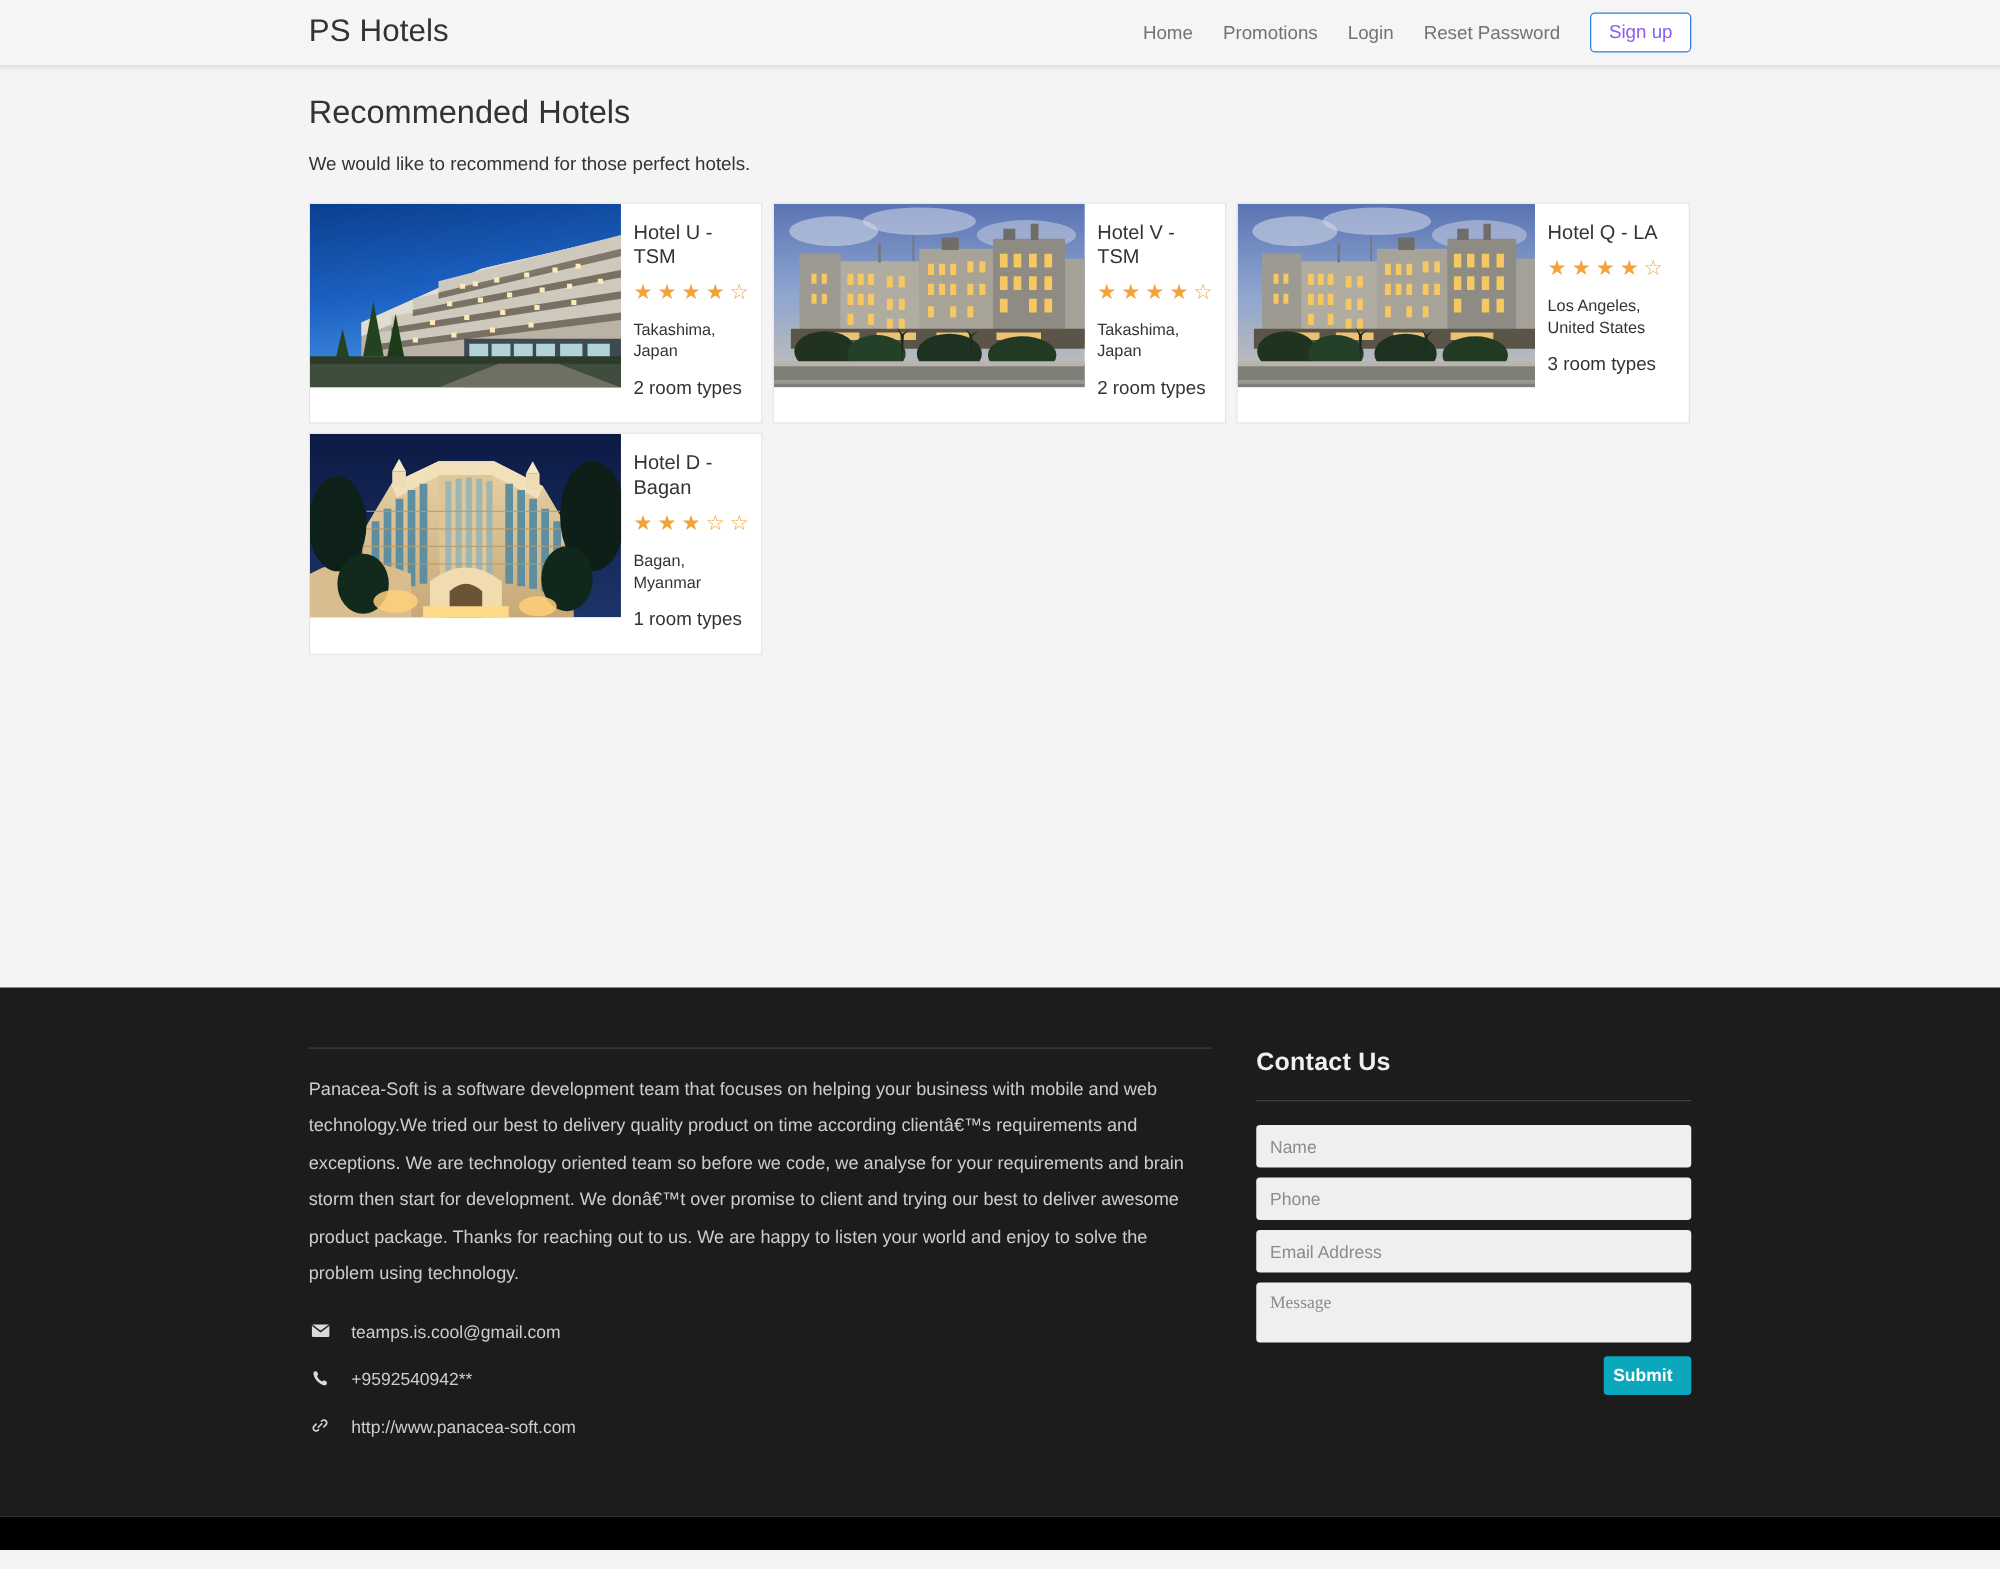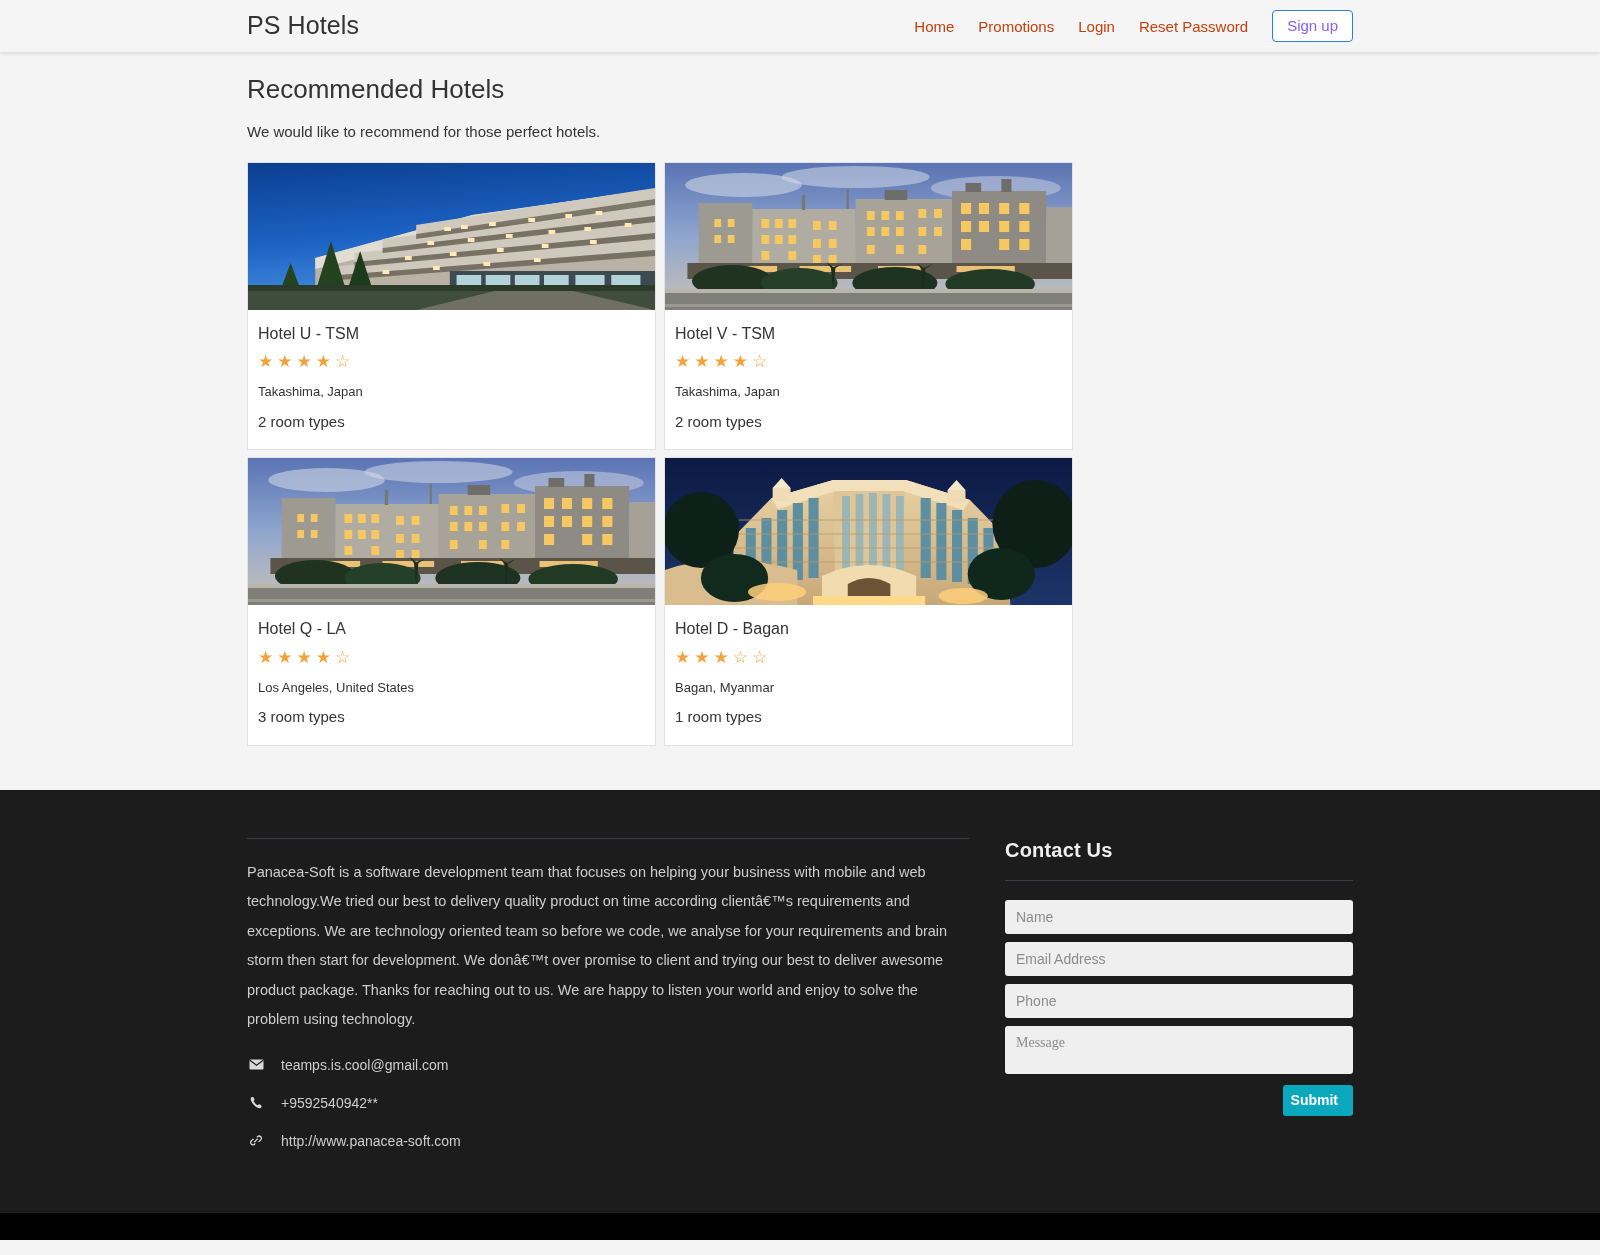--- a/index.html
+++ b/index.html
@@ -40,21 +40,21 @@
     line-height: 1;
     padding-bottom: 2px;
   }
   .nav-links {
     display: flex;
     align-items: center;
     gap: 0px;
   }
   .nav-link {
     font-size: 15px;
-    color: #c2410c;
+    color: #737373;
     padding: 0 12px;
     text-decoration: none;
     line-height: 1;
     white-space: nowrap;
   }
   .btn-signup {
     margin-left: 12px;
     padding: 7px 14px 8px 14px;
     border: 1px solid #2a7fe0;
     border-radius: 4px;
@@ -90,25 +90,25 @@
     line-height: 1.4;
   }
 
   .cards {
     display: flex;
     flex-wrap: wrap;
     margin-top: 20px;
     gap: 7px 8px;
   }
   .card {
-    width: 409px;
+    width: 363px;
     background: #ffffff;
     border: 1px solid #e3e3e3;
     display: flex;
-    flex-direction: column;
+    flex-direction: row;
   }
   .card-img {
     width: 100%;
     height: 147px;
     overflow: hidden;
     position: relative;
     display: block;
   }
   .card-img svg { display: block; width: 100%; height: 100%; }
   .card-body {
@@ -673,22 +673,22 @@
         </span>
         <span>http://www.panacea-soft.com</span>
       </div>
     </div>
 
     <div class="foot-right">
       <div class="foot-h">Contact Us</div>
       <hr class="foot-rule">
 
       <input class="field" type="text" placeholder="Name" style="">
+      <input class="field" type="text" placeholder="Phone" style="">
       <input class="field" type="text" placeholder="Email Address" style="">
-      <input class="field" type="text" placeholder="Phone" style="">
       <textarea class="field" placeholder="Message" style=""></textarea>
 
       <div class="submit-wrap">
         <button class="btn-submit">Submit</button>
       </div>
     </div>
 
   </div>
 </div>
 

